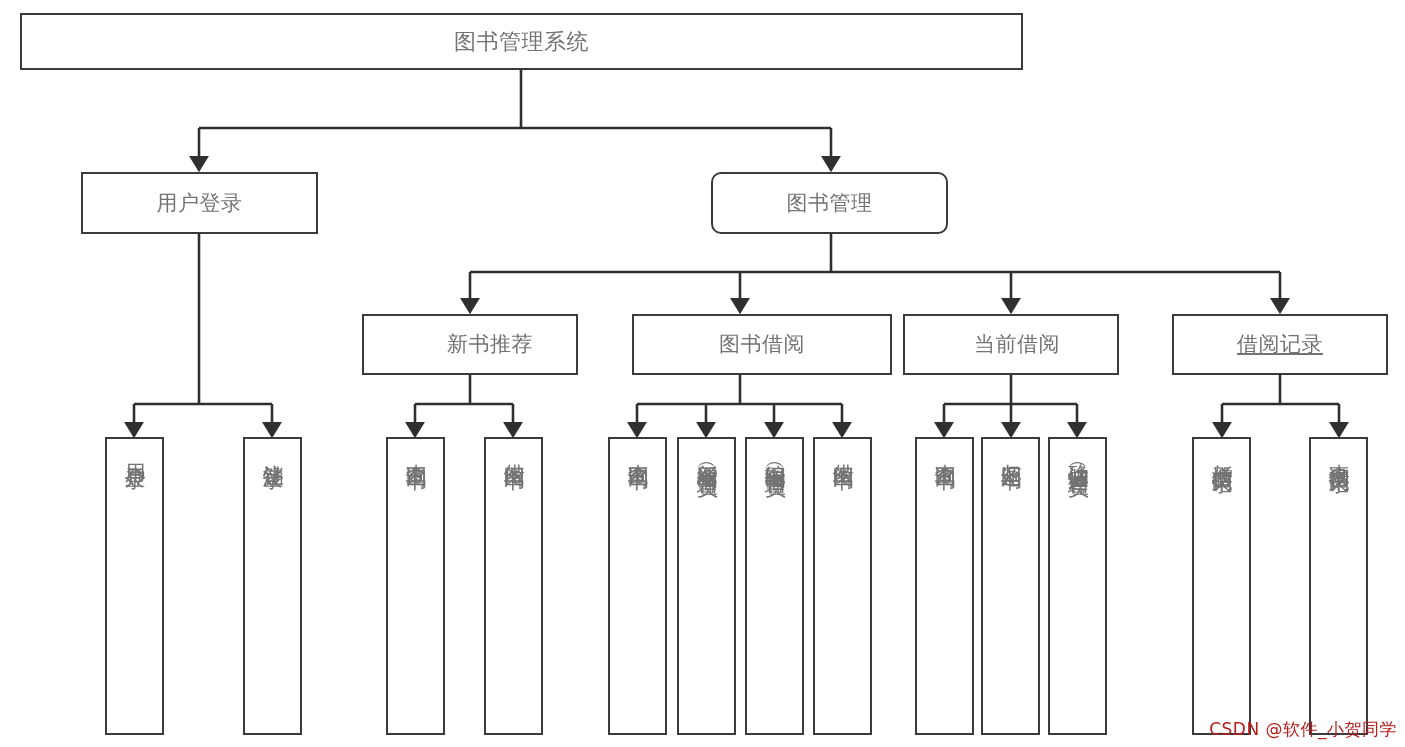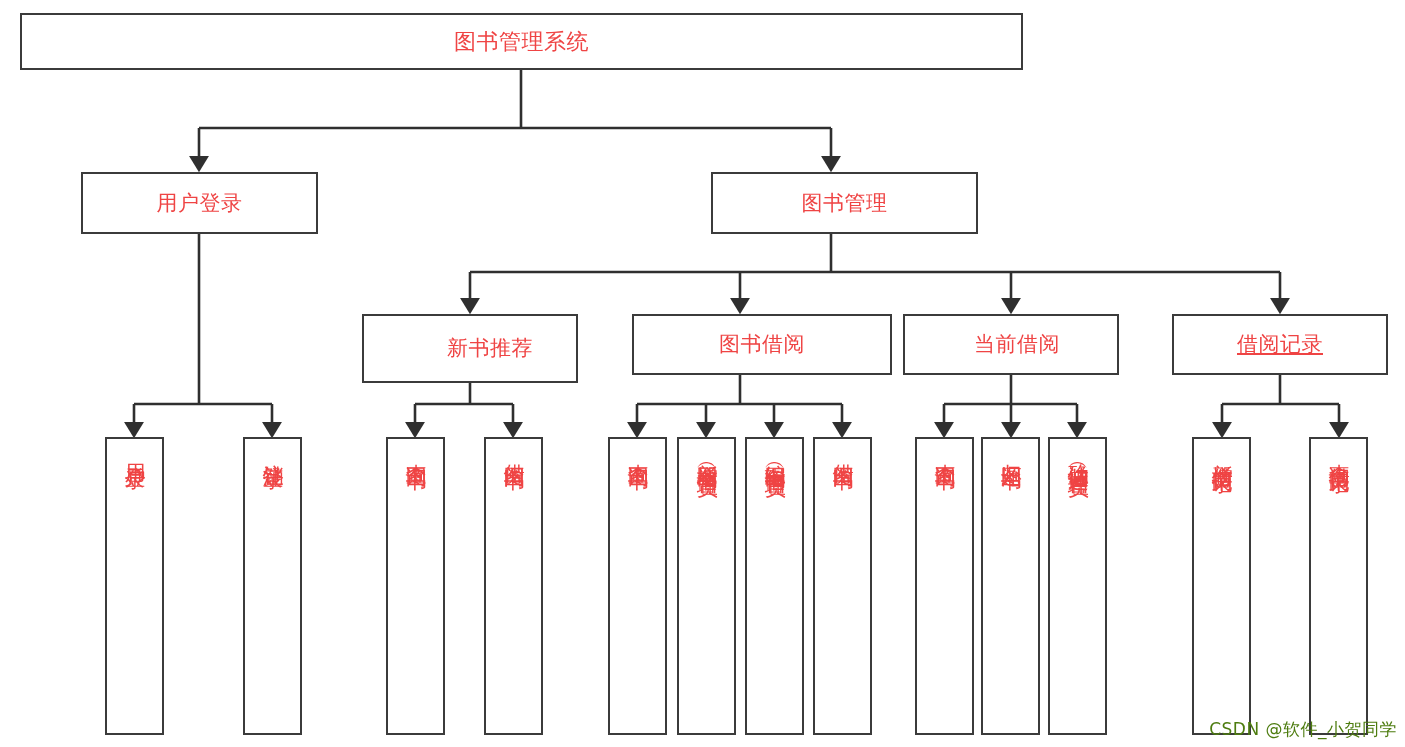--- a/index.html
+++ b/index.html
@@ -27,21 +27,21 @@
     pointer-events: none;
   }
   .node {
     position: absolute;
     box-sizing: border-box;
     background: #ffffff;
     border: 2px solid #3b3b3b;
     display: flex;
     align-items: center;
     justify-content: center;
-    color: #ef4444;
+    color: #737373;
   }
   .node .label {
     display: block;
     text-align: center;
     line-height: 1.18;
     white-space: nowrap;
   }
   
   .node.h .label {
     font-size: 21px;
@@ -61,21 +61,21 @@
     text-orientation: upright;
     line-height: 1.32;
     letter-spacing: 2px;
     white-space: nowrap;
   }
   .watermark {
     position: absolute;
     right: 8px;
     bottom: 6px;
     font-size: 17px;
-    color: #4d7c0f;
+    color: #b91c1c;
     white-space: nowrap;
     letter-spacing: 0.5px;
     font-family: "DejaVu Sans", "Liberation Sans", sans-serif;
   }
 </style>
 </head>
 <body>
 
 <div id="canvas">
 
@@ -129,25 +129,25 @@
     </g>
   </svg>
 
   <div class="node h root" style="left:20px; top:13px; width:1003px; height:57px;">
     <span class="label">图书管理系统</span>
   </div>
 
   <div class="node h" style="left:81px; top:172px; width:237px; height:62px;">
     <span class="label">用户登录</span>
   </div>
-  <div class="node h" style="left:711px; top:172px; width:267px; height:62px;">
+  <div class="node h" style="left:711px; top:172px; width:237px; height:62px;border-radius:10px;">
     <span class="label">图书管理</span>
   </div>
 
-  <div class="node h" style="left:362px; top:314px; width:216px; height:69px;padding-left:40px;">
+  <div class="node h" style="left:362px; top:314px; width:216px; height:61px;padding-left:40px;">
     <span class="label">新书推荐</span>
   </div>
   <div class="node h" style="left:632px; top:314px; width:260px; height:61px;">
     <span class="label">图书借阅</span>
   </div>
   <div class="node h" style="left:903px; top:314px; width:216px; height:61px;padding-left:12px;">
     <span class="label">当前借阅</span>
   </div>
   <div class="node h" style="left:1172px; top:314px; width:216px; height:61px;text-decoration:underline;">
     <span class="label">借阅记录</span>

